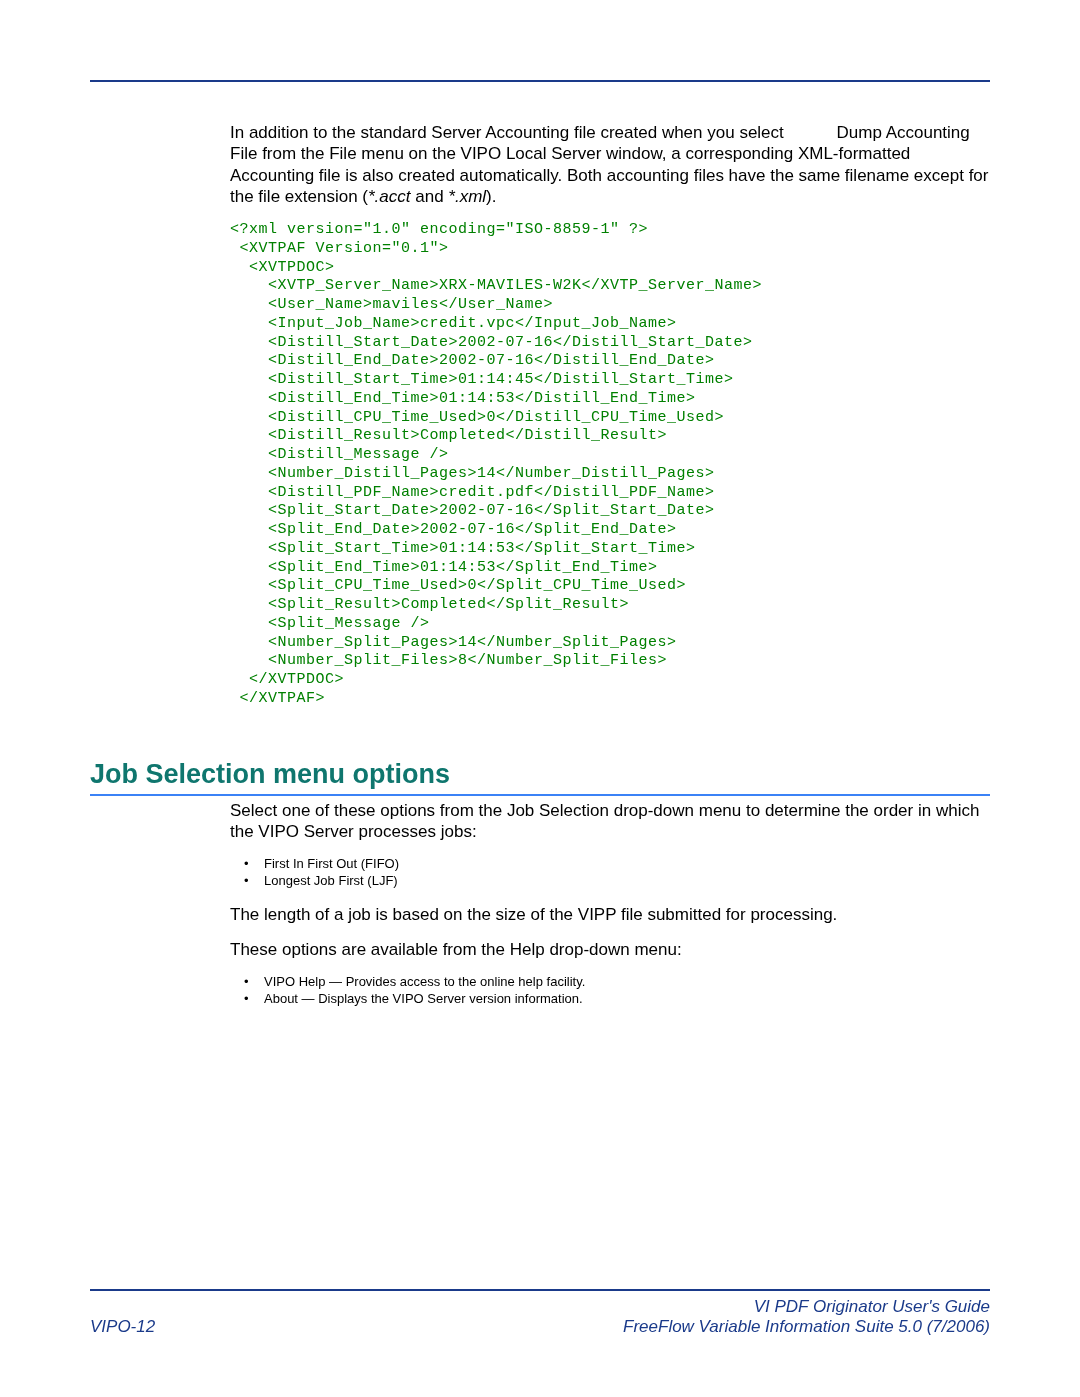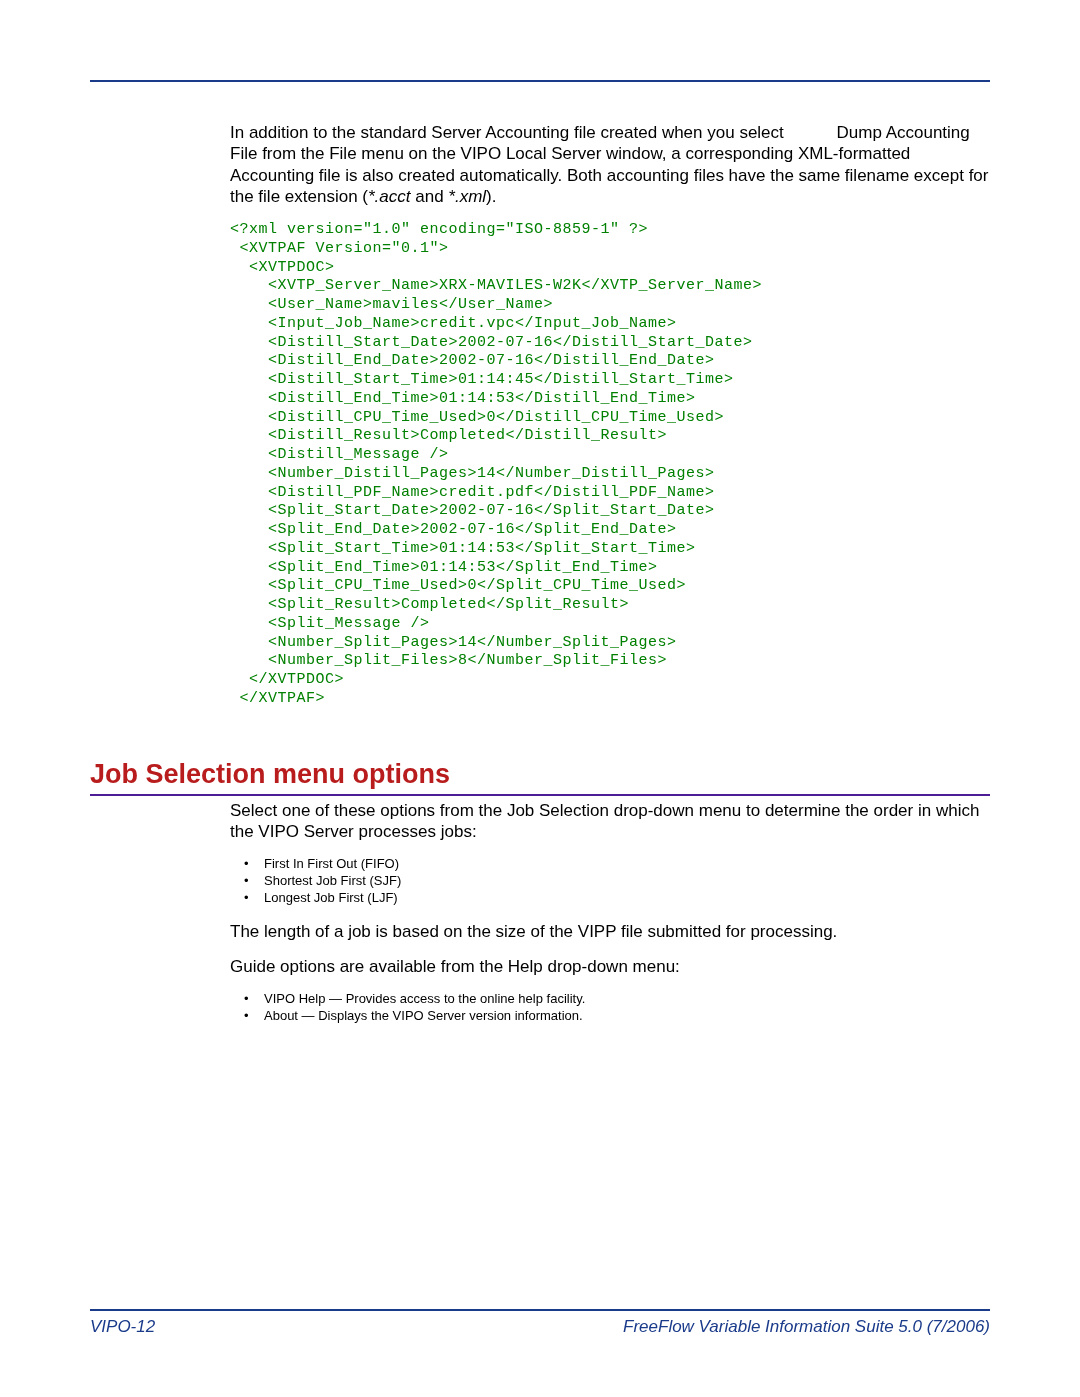--- a/index.html
+++ b/index.html
@@ -34,26 +34,26 @@
   .code-block {
     font-family: "Courier New", Courier, monospace;
     color: #008000;
     font-size: 15px;
     line-height: 1.25;
     white-space: pre;
     margin-top: 14px;
     letter-spacing: 0.5px;
   }
   h2.section {
-    color: #b91c1c;
+    color: #0f766e;
     font-size: 27px;
     font-weight: bold;
     margin: 50px 0 4px 0;
     padding-bottom: 4px;
-    border-bottom: 2px solid #4c1d95;
+    border-bottom: 2px solid #3b82f6;
     font-family: Arial, Helvetica, sans-serif;
   }
   ul.bullets {
     list-style: none;
     padding: 0;
     margin: 10px 0 14px 0;
   }
   ul.bullets li {
     font-size: 13px;
     line-height: 1.3;
@@ -125,36 +125,36 @@
     &lt;Number_Split_Files&gt;8&lt;/Number_Split_Files&gt;
   &lt;/XVTPDOC&gt;
  &lt;/XVTPAF&gt;</div>
   </div>
 
   <h2 class="section">Job Selection menu options</h2>
   <div class="indent-block">
     <p class="body">Select one of these options from the Job Selection drop-down menu to determine the order in which the VIPO Server processes jobs:</p>
     <ul class="bullets">
       <li>First In First Out (FIFO)</li>
-      <li>Shortest Job First (SJF)</li>
       <li>Longest Job First (LJF)</li>
     </ul>
     <p class="body">The length of a job is based on the size of the VIPP file submitted for processing.</p>
   </div>
 
   <div class="indent-block">
-    <p class="body">Guide options are available from the Help drop-down menu:</p>
+    <p class="body">These options are available from the Help drop-down menu:</p>
     <ul class="bullets">
       <li>VIPO Help — Provides access to the online help facility.</li>
       <li>About — Displays the VIPO Server version information.</li>
     </ul>
   </div>
 
   <div class="footer">
     <div class="footer-rule"></div>
     <div class="footer-row">
       <div>VIPO-12</div>
       <div class="footer-right">
+        <div>VI PDF Originator User's Guide</div>
         <div>FreeFlow Variable Information Suite 5.0 (7/2006)</div>
       </div>
     </div>
   </div>
 </div>
 
 </body></html>

